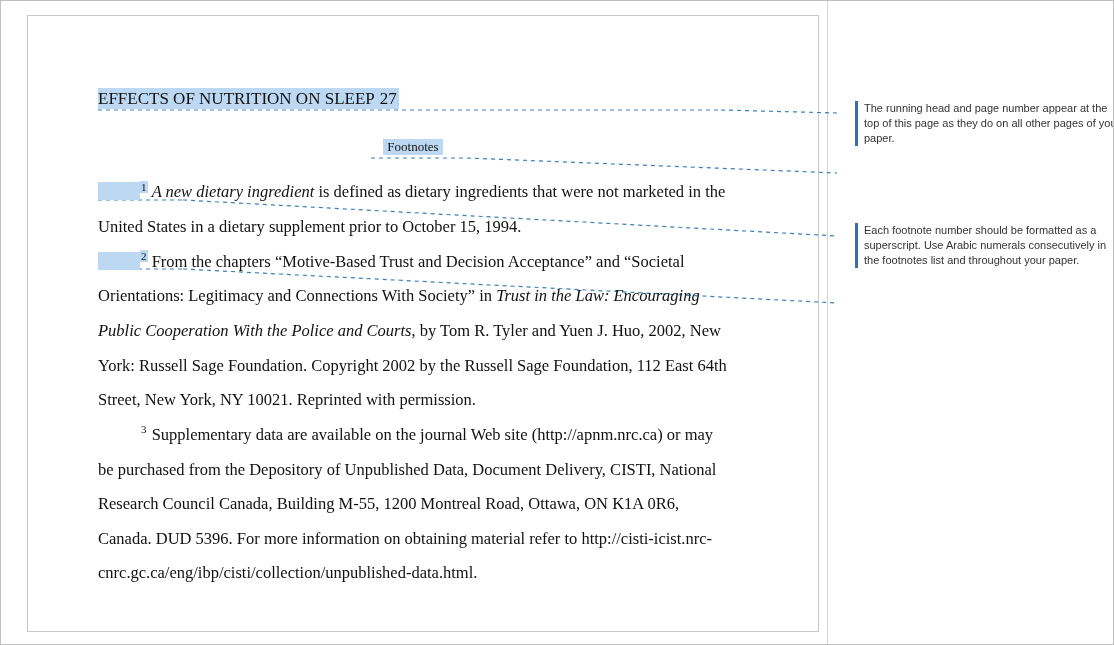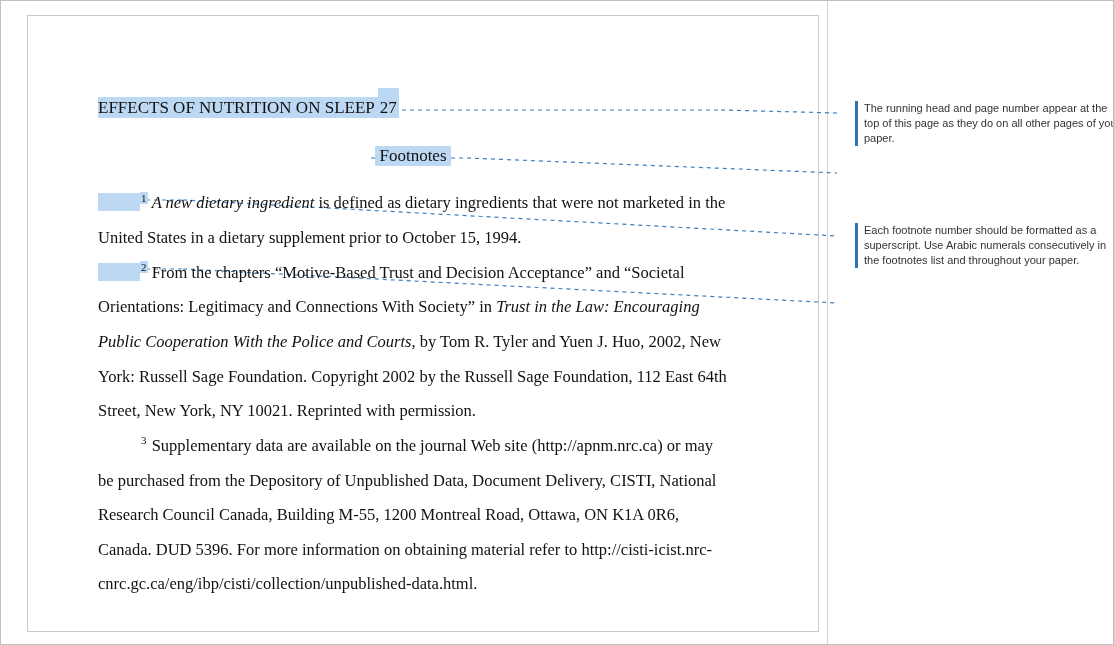--- a/index.html
+++ b/index.html
@@ -48,32 +48,32 @@
     font-size: 17px;
     line-height: 1.2;
     z-index: 3;
   }
   .runhead .rh-text,
   .runhead .rh-page {
     background: #bcd8f2; 
     padding: 1px 3px 0 0;
   }
   .runhead .rh-page {
-    padding: 10px 2px 0 2px;
+    padding: 1px 2px 0 2px;
   }
   
   .sectitle-row {
     text-align: center;
     margin-top: 28px;
     position: relative;
     z-index: 3;
   }
   .sectitle {
     display: inline-block;
-    font-size: 17px;
+    font-size: 13px;
     background: #bcd8f2;
     padding: 0 4px;
   }
   
   .body {
     margin-top: 20px;
     font-size: 16.5px;
     line-height: 2.1;        
     text-align: left;
     position: relative;

